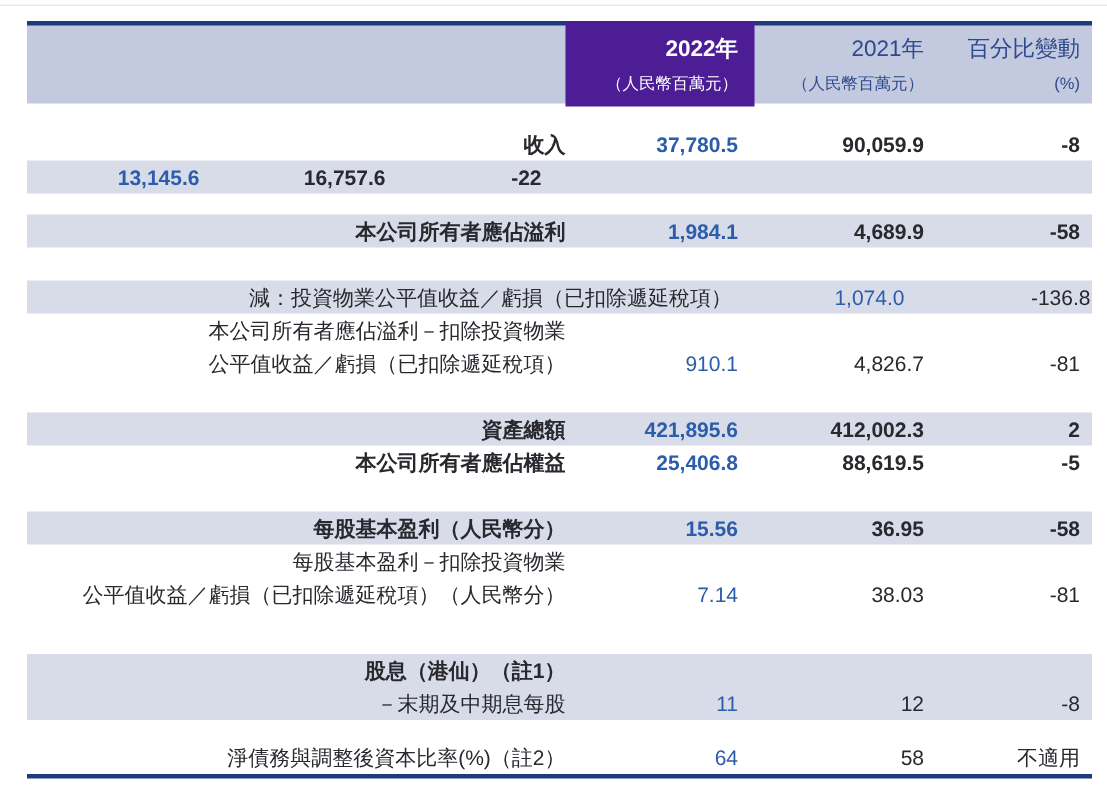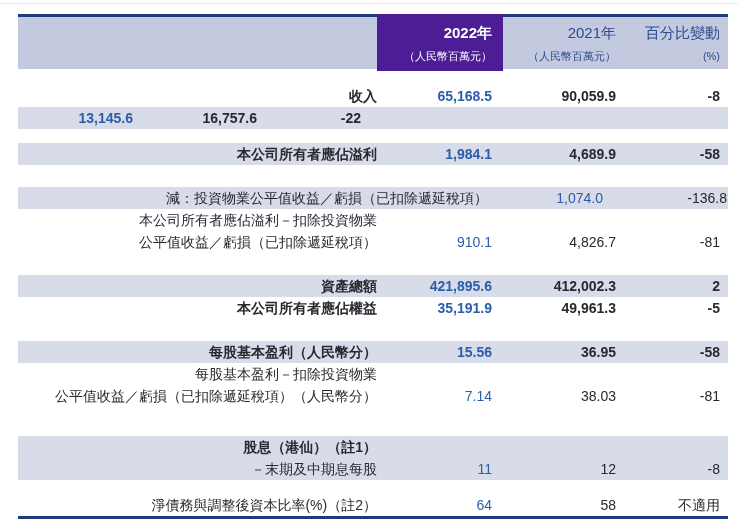--- a/index.html
+++ b/index.html
@@ -80,21 +80,21 @@
       </div>
       <div class="hcell hpct">
         <div class="hline1">百分比變動</div>
         <div class="hline2">(%)</div>
       </div>
     </div>
 
     <div class="tbody">
         <div class="row bold">
           <div class="cell label">收入</div>
-          <div class="cell v2022">65,168.5</div>
+          <div class="cell v2022">37,780.5</div>
           <div class="cell v2021">90,059.9</div>
           <div class="cell pct">-8</div>
         </div>
         <div class="row stripe bold">
           <div class="cell v2022">13,145.6</div>
           <div class="cell v2021">16,757.6</div>
           <div class="cell pct">-22</div>
         </div>
         <div class="spacer s"></div>
         <div class="row stripe bold">
@@ -123,22 +123,22 @@
         </div>
         <div class="spacer m"></div>
         <div class="row stripe bold">
           <div class="cell label">資產總額</div>
           <div class="cell v2022">421,895.6</div>
           <div class="cell v2021">412,002.3</div>
           <div class="cell pct">2</div>
         </div>
         <div class="row bold">
           <div class="cell label">本公司所有者應佔權益</div>
-          <div class="cell v2022">35,191.9</div>
-          <div class="cell v2021">49,961.3</div>
+          <div class="cell v2022">25,406.8</div>
+          <div class="cell v2021">88,619.5</div>
           <div class="cell pct">-5</div>
         </div>
         <div class="spacer m"></div>
         <div class="row stripe bold">
           <div class="cell label">每股基本盈利（人民幣分）</div>
           <div class="cell v2022">15.56</div>
           <div class="cell v2021">36.95</div>
           <div class="cell pct">-58</div>
         </div>
         <div class="row">

